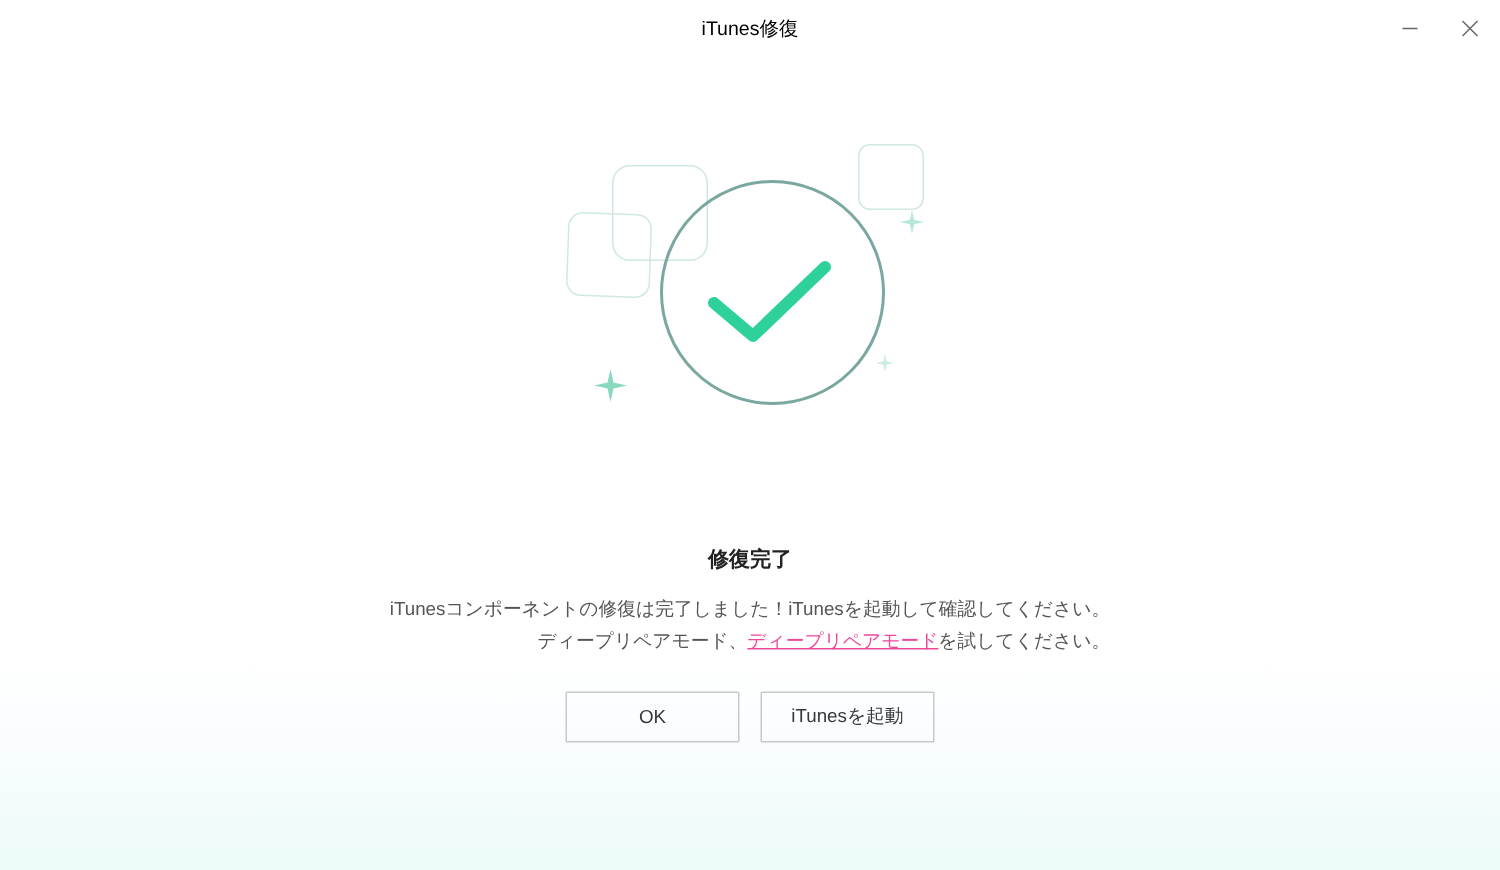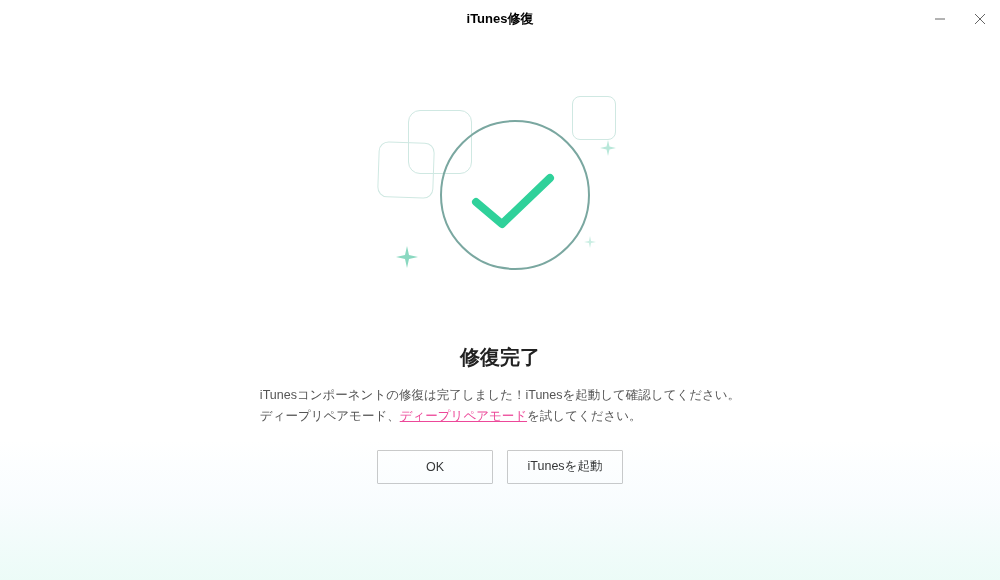--- a/index.html
+++ b/index.html
@@ -2,37 +2,37 @@
 <html><head>
 <meta charset="utf-8">
 <style>
   html,body{margin:0;padding:0;width:1000px;height:580px;font-family:"Meiryo","Yu Gothic","Hiragino Sans",sans-serif;overflow:hidden;}
   .window{position:relative;width:1000px;height:580px;background:#fff;box-sizing:border-box;}
   
   .bg-gradient{position:absolute;left:0;right:0;bottom:0;height:140px;pointer-events:none;
     background:linear-gradient(to top, rgba(120,230,200,0.14), rgba(140,210,240,0.06) 55%, rgba(255,255,255,0) 100%);
   }
   .titlebar{position:absolute;top:0;left:0;right:0;height:38px;display:flex;align-items:center;justify-content:center;}
-  .titlebar .title{font-size:13px;font-weight:700;color:#000;}
+  .titlebar .title{font-size:13px;font-weight:400;color:#000;}
   .win-controls{position:absolute;top:0;right:0;height:38px;display:flex;align-items:center;}
   .win-btn{width:40px;height:38px;display:flex;align-items:center;justify-content:center;cursor:pointer;}
   .win-btn svg{display:block}
   .content{position:absolute;top:38px;left:0;right:0;bottom:0;display:flex;flex-direction:column;align-items:center;}
   .illustration{position:relative;width:300px;height:240px;margin-top:58px;}
   
   .big-circle{position:absolute;left:90px;top:24px;width:150px;height:150px;border:2px solid #7aa7a0;border-radius:50%;box-sizing:border-box;}
   .check{position:absolute;left:118px;top:76px;}
   
   .sq1{position:absolute;left:28px;top:46px;width:54px;height:54px;border:1.5px solid #cfe8e2;border-radius:10px;transform:rotate(2deg);}
   .sq2{position:absolute;left:58px;top:14px;width:62px;height:62px;border:1.5px solid #cfe8e2;border-radius:12px;}
   .sq3{position:absolute;left:222px;top:0px;width:42px;height:42px;border:1.5px solid #cfe8e2;border-radius:8px;}
   
   .sparkle{position:absolute;fill:#8ad8c0;}
-  .heading{margin-top:8px;font-size:20px;font-weight:600;color:#222;}
-  .msg{margin-top:14px;font-size:12.5px;color:#555;text-align:left;line-height:1.7;}
+  .heading{margin-top:28px;font-size:14px;font-weight:600;color:#222;}
+  .msg{margin-top:14px;font-size:12.5px;color:#555;text-align:right;line-height:1.7;}
   .msg a{color:#ec4899;text-decoration:underline;cursor:pointer;}
   .btn-row{margin-top:22px;display:flex;gap:14px;}
   .btn{min-width:86px;height:32px;padding:0 14px;border:1px solid #c9c9c9;background:#fff;font-size:12.5px;color:#333;display:flex;align-items:center;justify-content:center;cursor:pointer;border-radius:1px;}
 </style>
 </head>
 <body>
 
 <div class="window">
 
   <div class="titlebar">

